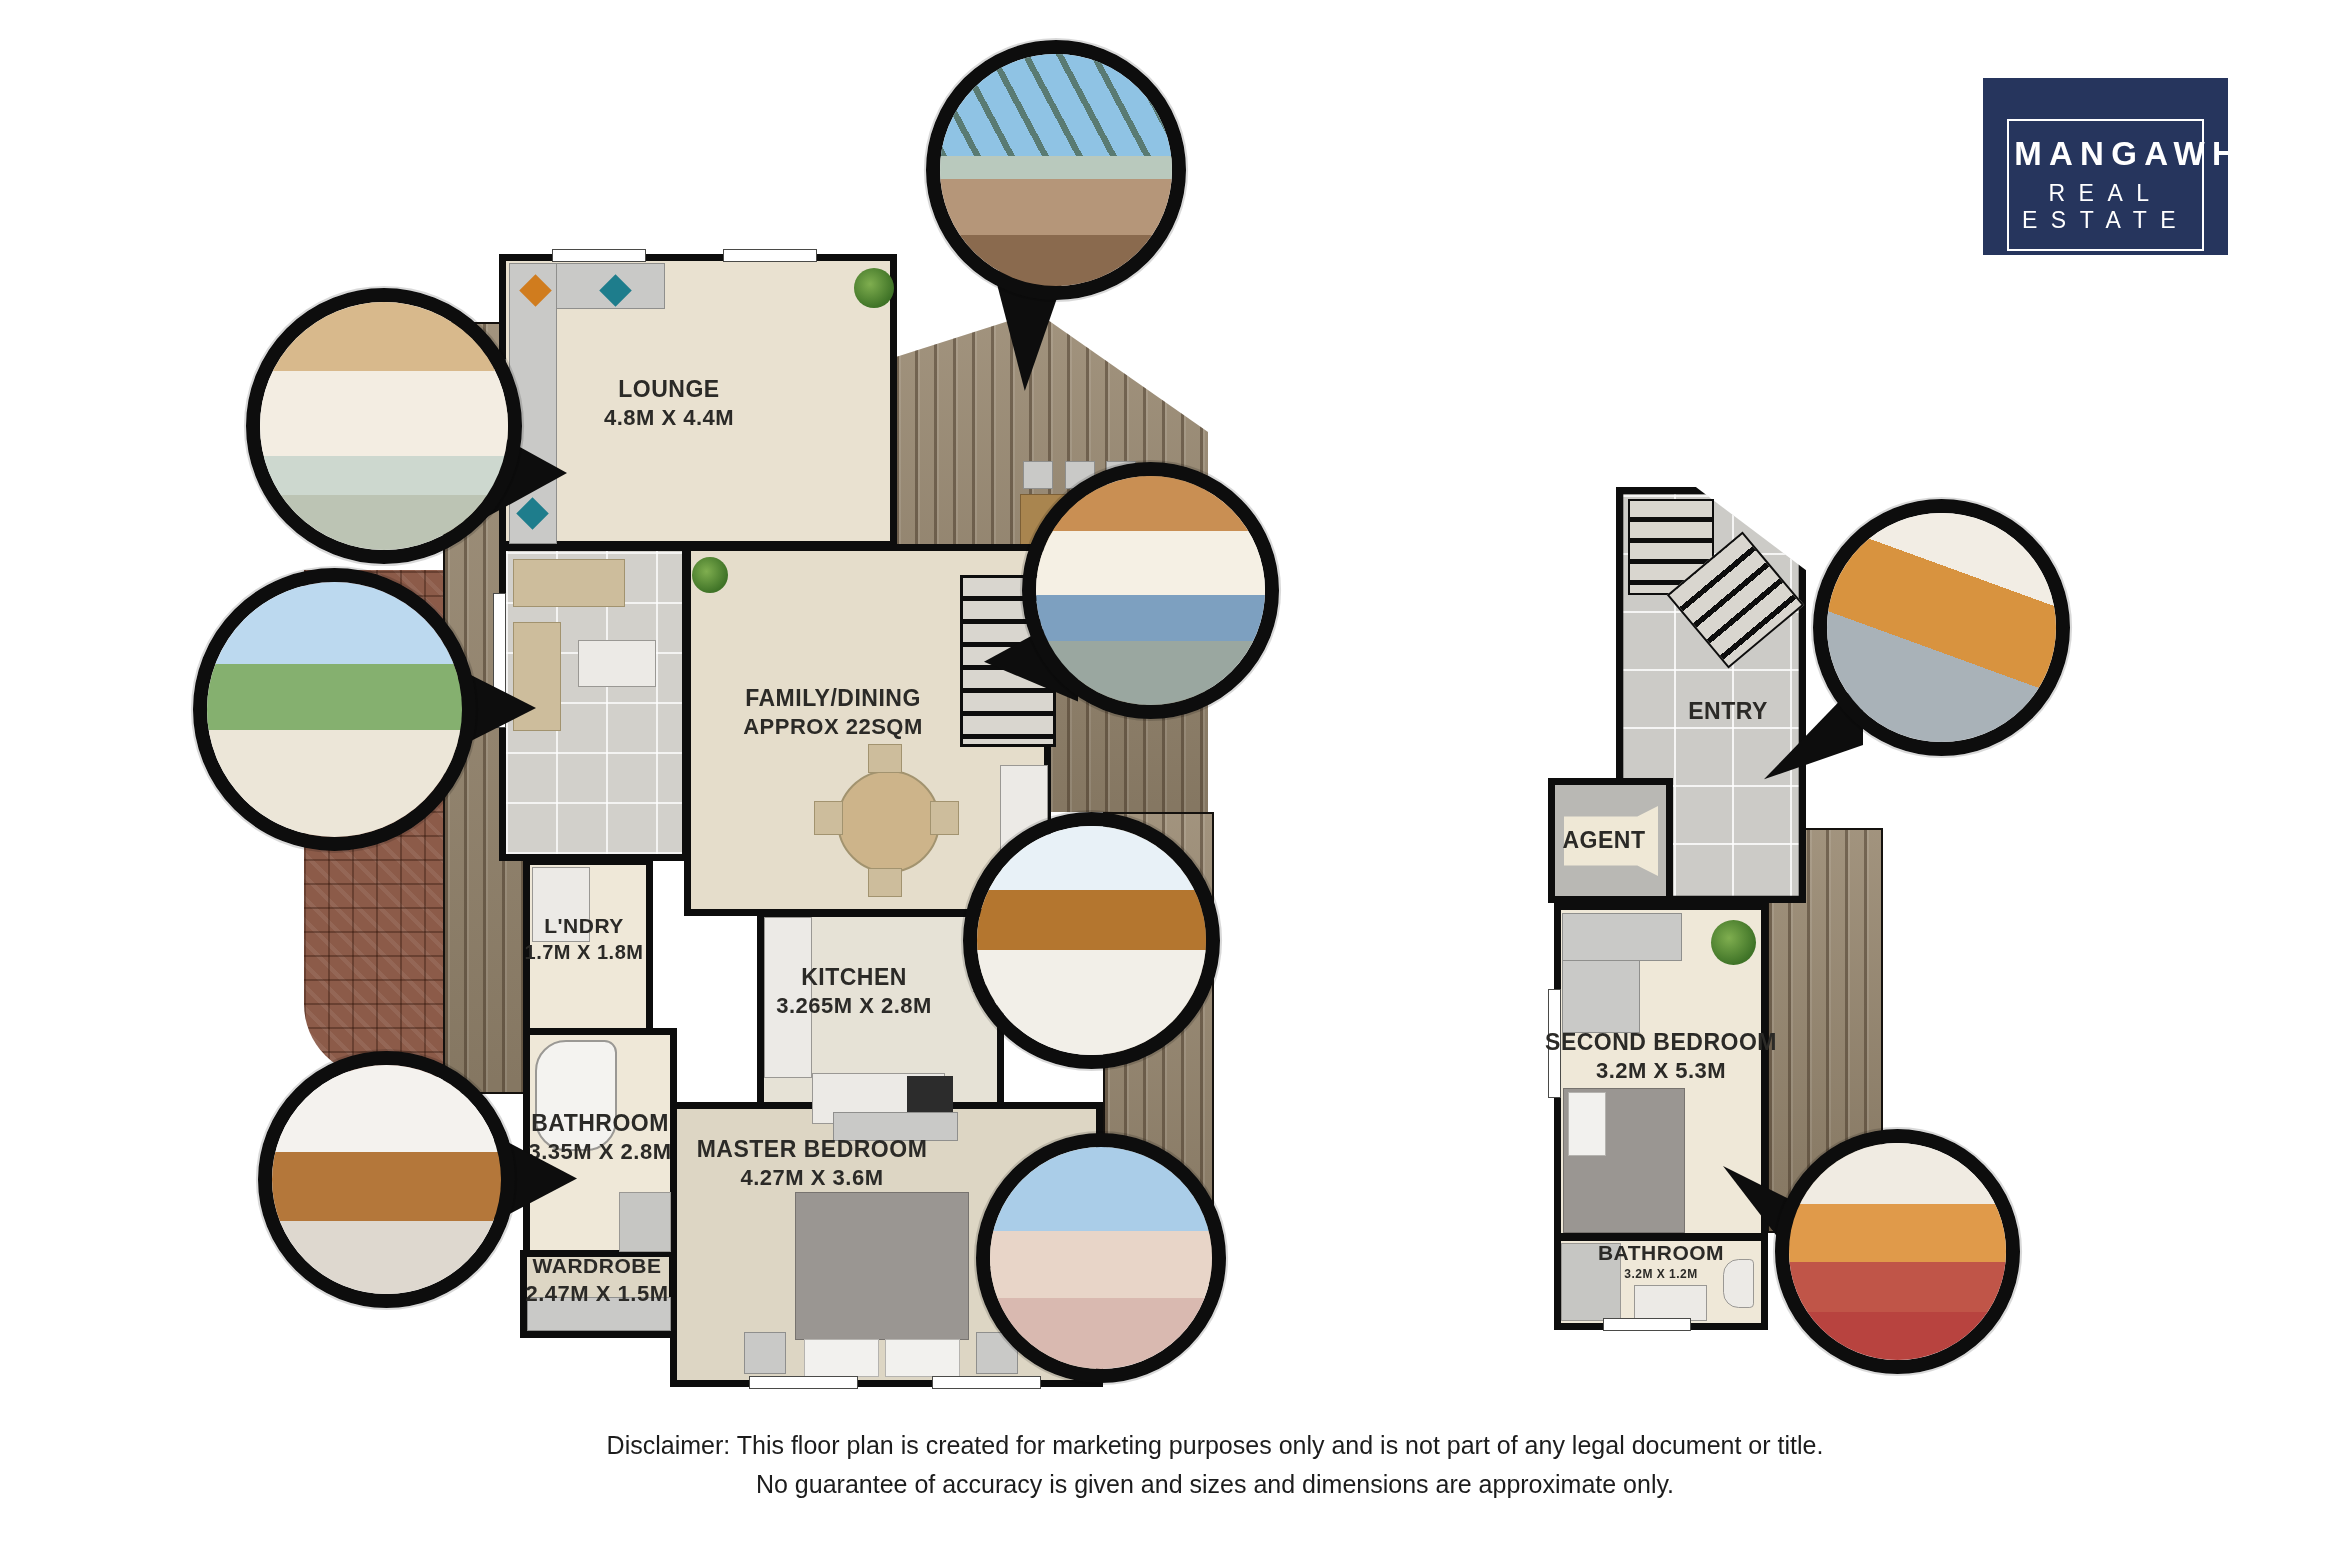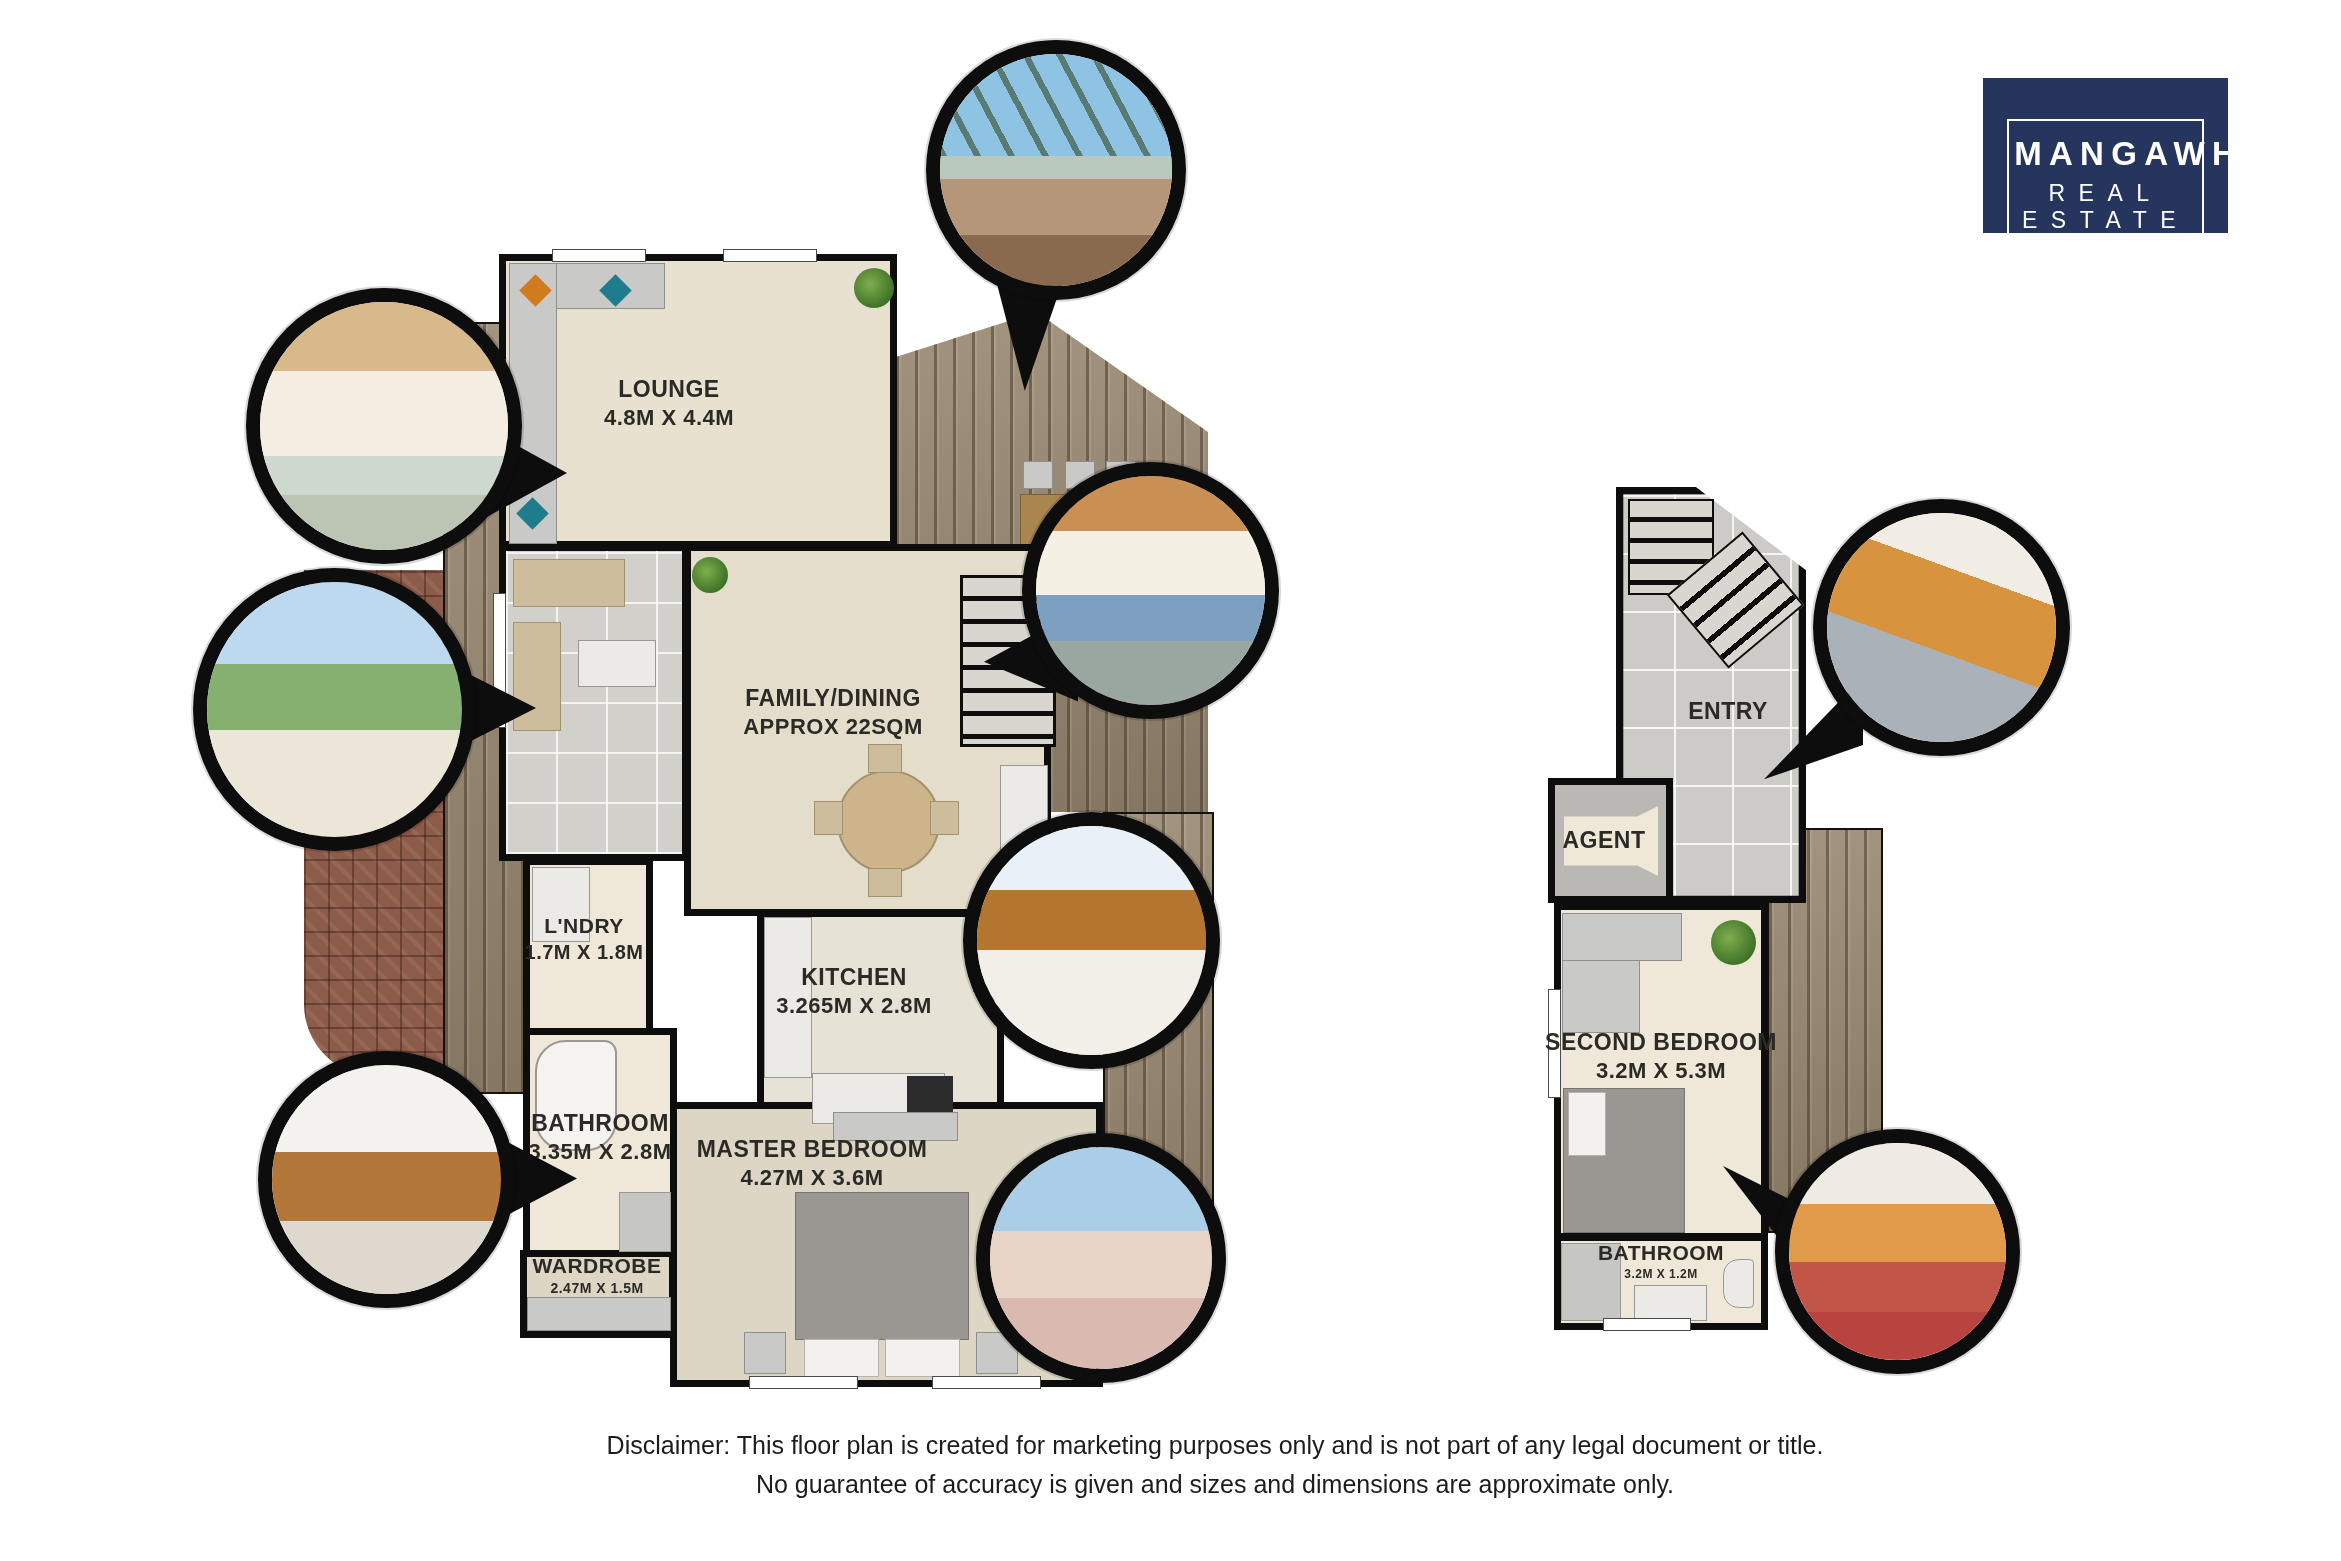--- a/index.html
+++ b/index.html
@@ -161,21 +161,21 @@
   <div class="rlabel" style="left:600px;top:1109px;">
     <span>BATHROOM</span>
     <span class="dims">3.35M X 2.8M</span>
   </div>
   <div class="rlabel" style="left:812px;top:1135px;">
     <span>MASTER BEDROOM</span>
     <span class="dims">4.27M X 3.6M</span>
   </div>
   <div class="rlabel" style="left:597px;top:1253px;font-size:21px;">
     <span>WARDROBE</span>
-    <span class="dims" style="font-size:14px;">2.47M X 1.5M</span>
+    <span class="dims" style="font-size:22px;">2.47M X 1.5M</span>
   </div>
 
   <div class="abs deck" style="left:1767px;top:828px;width:112px;height:401px;"></div>
 
   <div class="abs room tile-entry" style="left:1616px;top:487px;width:190px;height:416px;clip-path:polygon(0 0,42% 0,100% 20%,100% 100%,0 100%);border:none;box-shadow:inset 0 0 0 7.3px #0d0d0d;"></div>
   <div class="abs stairs stairs2" style="left:1628px;top:499px;width:86px;height:96px;border-width:2.6px;"></div>
   <div class="abs stairs stairs2" style="left:1686px;top:552px;width:99px;height:96px;border-width:2.6px;transform:rotate(-40deg);"></div>
 
   <div class="abs room graystore" style="left:1548px;top:778px;width:125px;height:125px;"></div>
   <div class="abs" style="left:1564px;top:806px;width:94px;height:70px;background:#efe8d6;clip-path:polygon(0 15%,78% 15%,100% 0,100% 100%,78% 85%,0 85%);"></div>
@@ -241,21 +241,21 @@
   <div class="abs photo" style="left:258px;top:1051px;width:257px;height:257px;">
     <div class="ph ph-vanity"></div>
     </div>
   <div class="abs photo" style="left:1813px;top:499px;width:257px;height:257px;">
     <div class="ph ph-entry"></div>
     </div>
   <div class="abs photo" style="left:1775px;top:1129px;width:245px;height:245px;">
     <div class="ph ph-bed2"></div>
     </div>
 
-  <div class="abs logo" style="left:1983px;top:78px;width:245px;height:155px;">
+  <div class="abs logo" style="left:1983px;top:78px;width:245px;height:177px;">
     <div class="logo-inner">
       <div class="logo-l1">MANGAWHAI</div>
       <div class="logo-l2">REAL ESTATE</div>
     </div>
     <div class="logo-l3">A BRANCH OF INDEPENDENT AGENT LIMITED</div>
     <div class="logo-l4">LICENSED REAA (2008)</div>
   </div>
 
   <div class="abs disclaimer" style="left:468px;top:1426px;width:1494px;">
     <div>Disclaimer: This floor plan is created for marketing purposes only and is not part of any legal document or title.</div>

